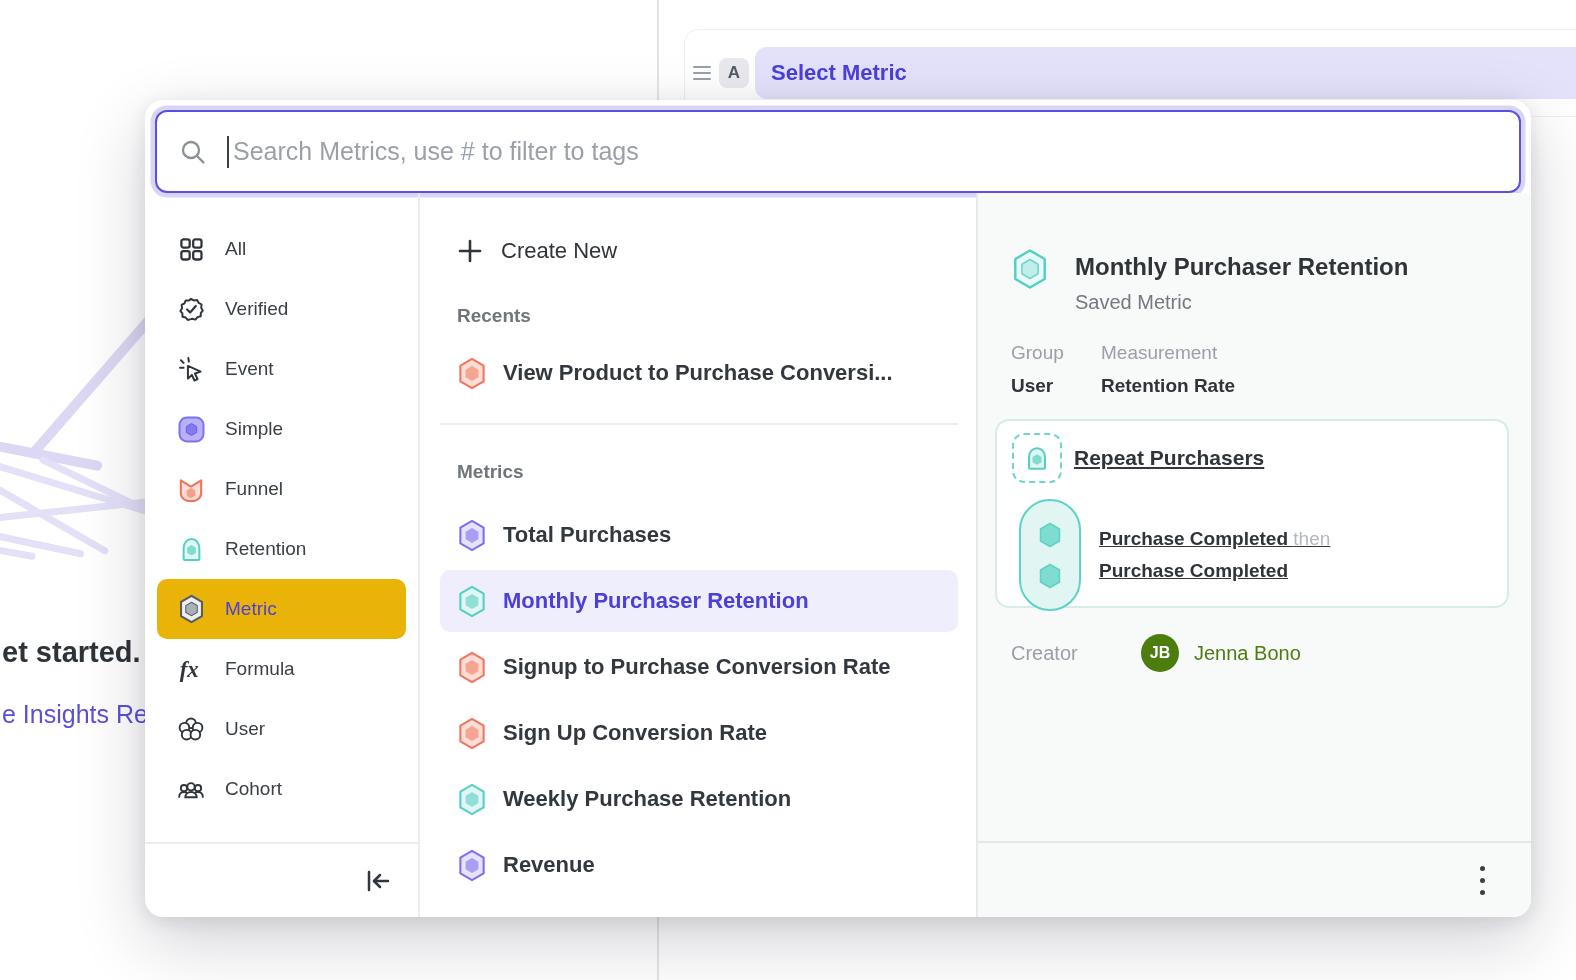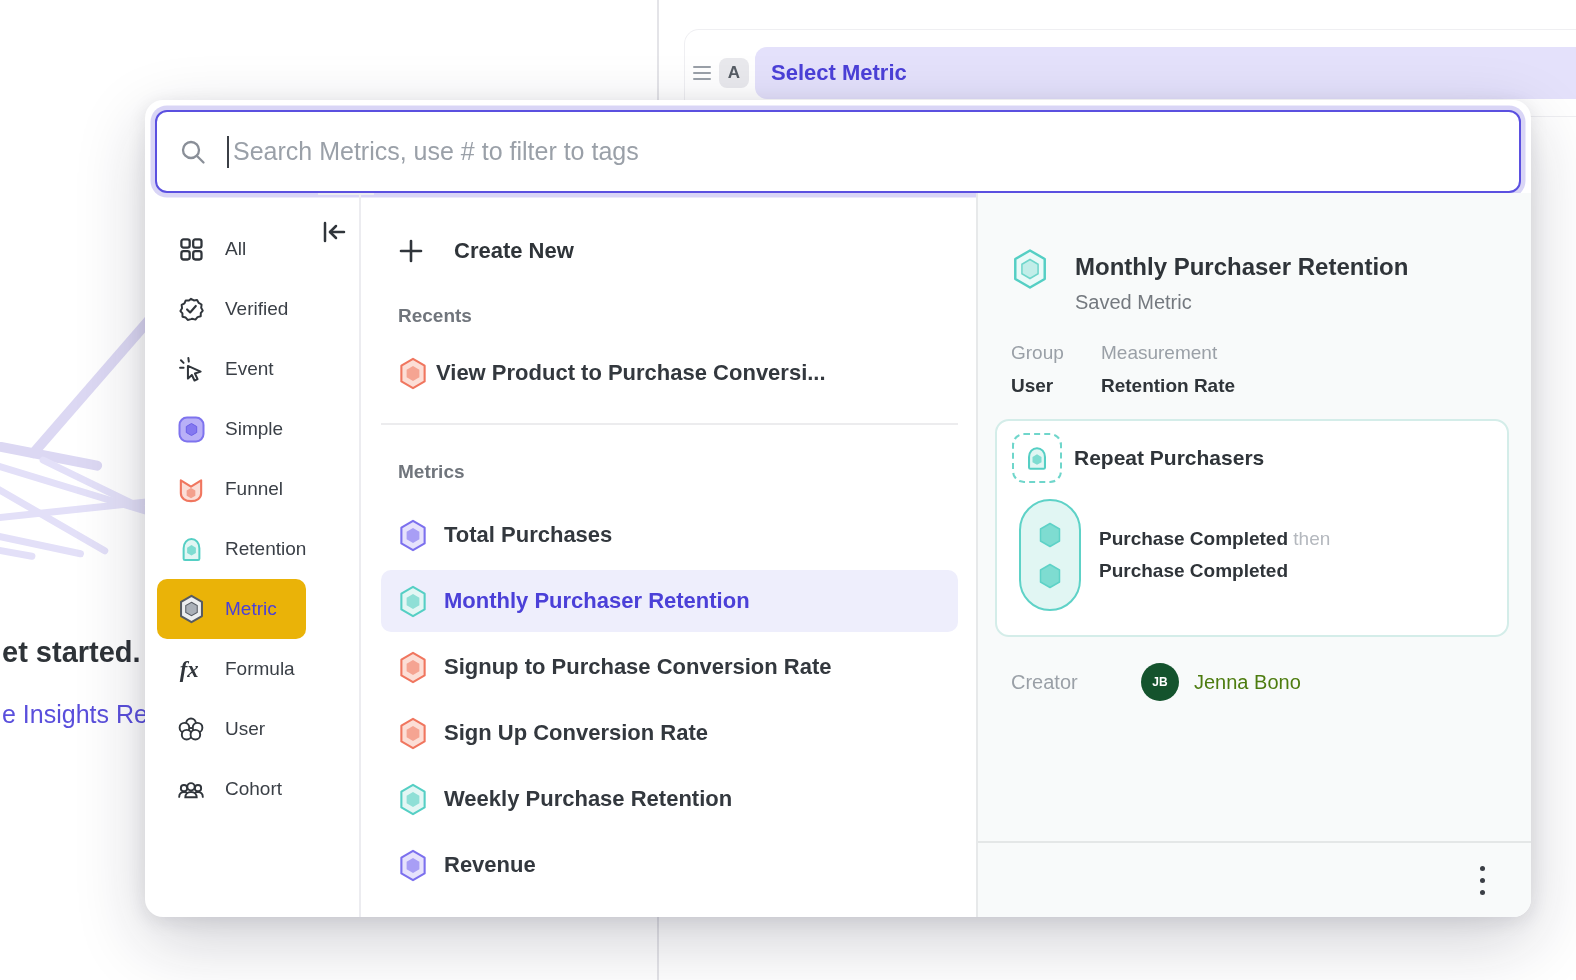--- a/index.html
+++ b/index.html
@@ -34,70 +34,70 @@
     box-shadow:0 0 0 4.5px #d9d5f6; display:flex; align-items:center; padding:0 22px; }
   .search-box svg { flex:none; }
   .caret { width:2px; height:32px; background:#3b3f46; margin-left:20px; flex:none; }
   .search-input { flex:1; border:none; outline:none; font-size:25px; color:#33383e; margin-left:4px;
     font-family:"Liberation Sans", sans-serif; background:transparent; }
   .search-input::placeholder { color:#9aa0a8; }
 
   .columns { flex:1; display:flex; min-height:0; }
 
   
-  .col-sidebar { width:216px; border-right:2px solid #ececf0; display:flex; }
+  .col-sidebar { width:275px; border-right:2px solid #ececf0; display:flex; flex-direction:column; }
   .side-items { flex:1; padding-top:26px; }
   .side-row { height:60px; margin:0 12px; padding-left:20px; border-radius:10px;
     display:flex; align-items:center; gap:20px; font-size:19px; font-weight:500; color:#3a3f46; cursor:pointer; }
   .side-row .ic { width:28px; height:28px; display:flex; align-items:center; justify-content:center; }
   .side-row.selected { background:#eab308; color:#4b40d8; }
   .side-footer { height:75px; border-top:2px solid #ececf0; display:flex; align-items:center;
     justify-content:flex-end; padding-right:26px; }
   .collapse-btn { cursor:pointer; display:flex; }
 
   
   .col-list { flex:1; border-right:2px solid #e7e9ea; padding:40px 18px 0 20px; overflow:hidden; }
-  .create-row { display:flex; align-items:center; gap:30px; height:36px; font-size:22px; font-weight:700;
+  .create-row { display:flex; align-items:center; gap:18px; height:36px; font-size:22px; font-weight:400;
     color:#2f3439; cursor:pointer; padding-left:17px; }
   .section-label { margin-top:36px; padding-left:17px; font-size:19px; font-weight:600; color:#70757c; }
   .item-row { display:flex; align-items:center; gap:16px; height:62px; border-radius:10px; padding-left:17px;
     font-size:22px; font-weight:600; color:#33383e; cursor:pointer; white-space:nowrap; }
-  .item-row.recent { margin-top:18px; height:56px;gap:8px; }
+  .item-row.recent { margin-top:18px; height:56px; }
   .item-row.selected { background:#eeeefc; color:#4b40d8; }
   .list-divider { margin-top:22px; border-top:2px solid #ececee; }
   .metric-rows { margin-top:21px; }
   .metric-rows .item-row { margin-bottom:4px; }
 
   
   .col-detail { width:553px; background:#f8fafa; padding:55px 22px 0 17px; position:relative; display:flex; flex-direction:column; }
   .detail-head { display:flex; gap:26px; padding-left:16px; }
   .detail-title { font-size:24px; font-weight:700; color:#2f3439; padding-top:5px; }
   .detail-sub { font-size:20px; color:#74797f; margin-top:10px; }
   .meta { display:flex; margin-top:28px; }
   .meta-col1 { width:90px; }
   .meta-label { font-size:19px; color:#9aa0a7; font-weight:500; }
   .meta-value { font-size:19px; color:#2f3439; font-weight:700; margin-top:11px; }
   .meta-col2 .meta-value { font-weight:600; }
 
   .saved-card { margin-top:22px; background:#fff; border:2px solid #d4ede9; border-radius:14px;
-    padding:12px 14px 16px 15px; height:218px; }
+    padding:12px 14px 16px 15px; height:189px;text-decoration:underline; }
   .card-head { display:flex; align-items:center; gap:12px; }
   .dash-box { width:50px; height:50px; border:2px dashed #6fd6cb; border-radius:12px; background:#fff;
     display:flex; align-items:center; justify-content:center; }
   .card-title { font-size:21px; font-weight:700; color:#2f3439; }
   .card-body { display:flex; margin-top:16px; }
   .capsule { width:62px; height:112px; margin-left:7px; border:2px solid #5ed2c7; border-radius:31px;
     background:#e1f6f3; display:flex; flex-direction:column; align-items:center; justify-content:center; gap:15px; }
   .steps { margin-left:18px; display:flex; flex-direction:column; justify-content:center; gap:10px; }
   .step-line { font-size:19px; font-weight:700; color:#2f3439; }
   .step-then { color:#b4b8be; font-weight:500; }
 
   .creator-row { margin-top:26px; display:flex; align-items:center; padding-left:16px; }
   .creator-label { width:130px; font-size:20px; color:#9aa0a7; }
-  .avatar { width:38px; height:38px; border-radius:50%; background:#14532d; color:#fff; font-size:12px;
+  .avatar { width:38px; height:38px; border-radius:50%; background:#4d7c0f; color:#fff; font-size:16px;
     font-weight:700; display:flex; align-items:center; justify-content:center; margin-right:15px; }
   .creator-name { font-size:20px; font-weight:500; color:#4d7c0f; }
 
   .detail-footer { position:absolute; left:0; right:0; bottom:0; height:76px; border-top:2px solid #e4e7e7;
     display:flex; align-items:center; justify-content:flex-end; padding-right:40px; }
   .kebab { display:flex; flex-direction:column; gap:7px; cursor:pointer; padding:6px; }
   .kebab span { width:5px; height:5px; border-radius:50%; background:#3b3f46; }
 
   svg { display:block; }
 </style>

